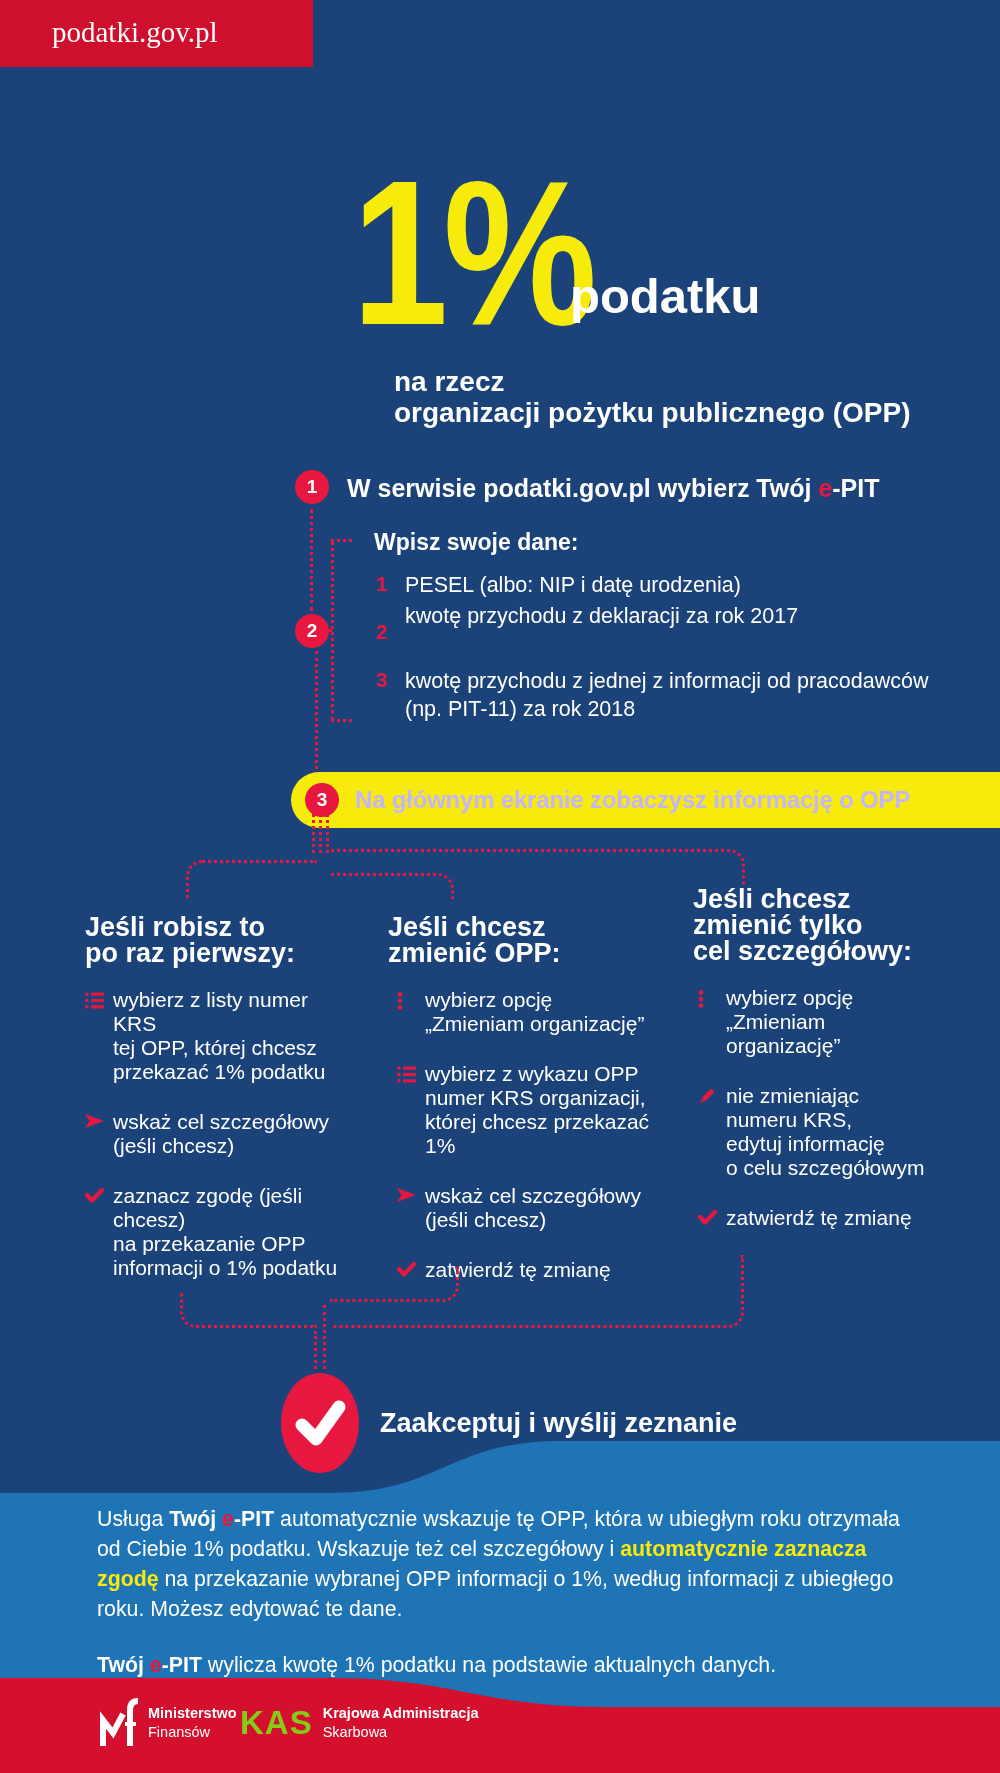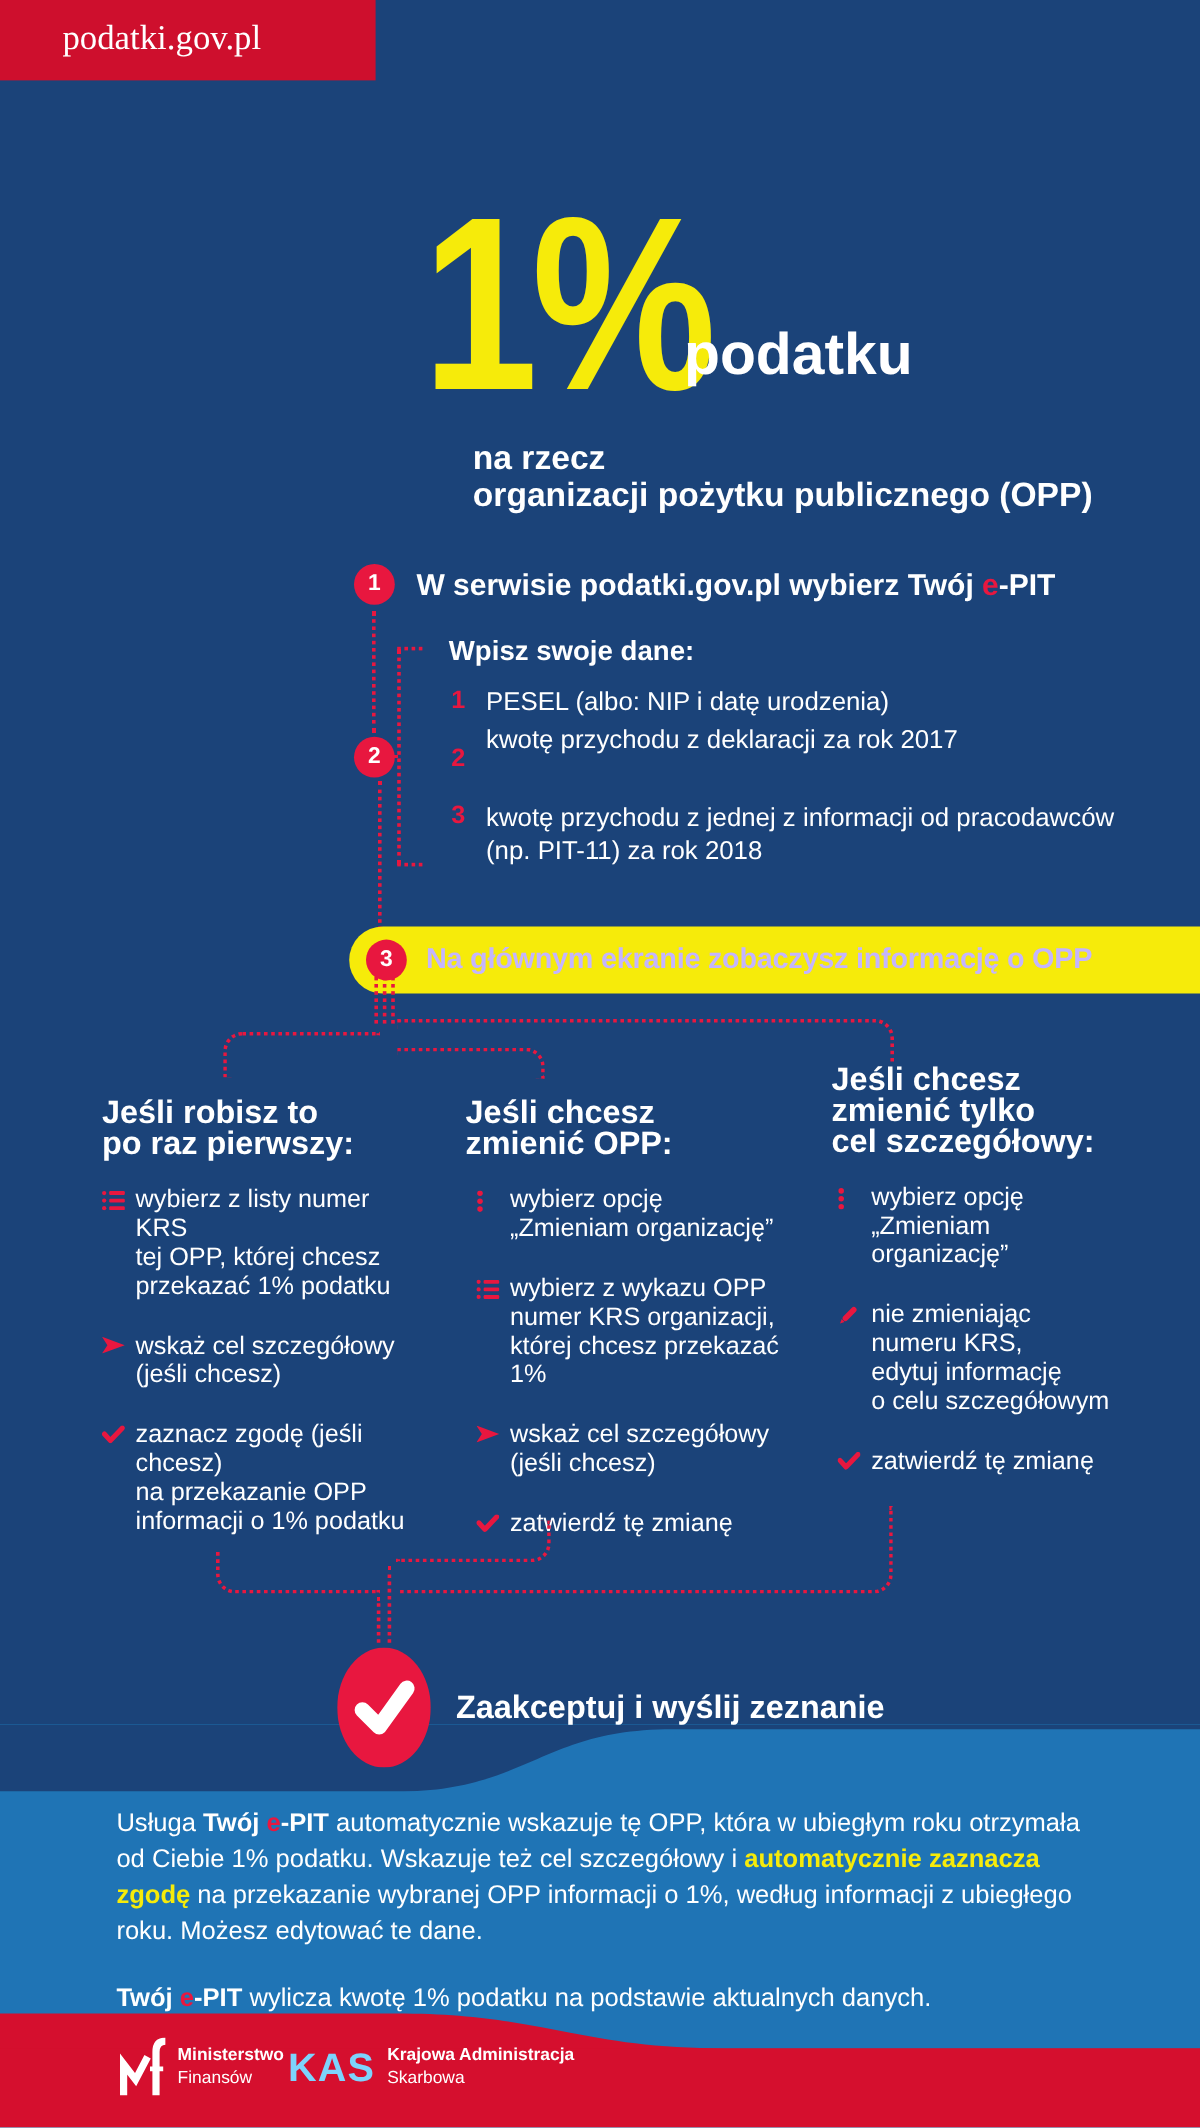--- a/index.html
+++ b/index.html
@@ -63,21 +63,21 @@
   .lightblue{left:0;top:1437px;width:1000px;height:336px;background:#1F74B5;}
   .info{font-size:21.3px;line-height:30px;}
   .info .b{font-weight:700;}
   .p1{left:97px;top:1504px;width:815px;}
   .p2{left:97px;top:1650px;width:815px;}
 
   .redfooter{left:0;top:1707px;width:1000px;height:66px;background:#D50F2E;}
   .logo-group{display:flex;align-items:center;z-index:6;}
   .logo-text{margin-left:10px;font-size:14.5px;line-height:19px;}
   .logo-text .l1{font-weight:700;}
-  .kas-mark{font-size:33px;font-weight:800;color:#7dd3fc;letter-spacing:1px;
+  .kas-mark{font-size:33px;font-weight:800;color:#84cc16;letter-spacing:1px;
             font-family:"Liberation Sans",sans-serif;}
 </style>
 </head>
 <body>
 
 <div id="page">
 
   <div class="abs lightblue"></div>
   <svg class="abs" style="left:0;top:1437px;" width="1000" height="56" viewBox="0 0 1000 56">
     <path d="M0,0 H1000 V4 H560 C450,4 440,56 330,56 H0 Z" fill="#1B4379"></path>

